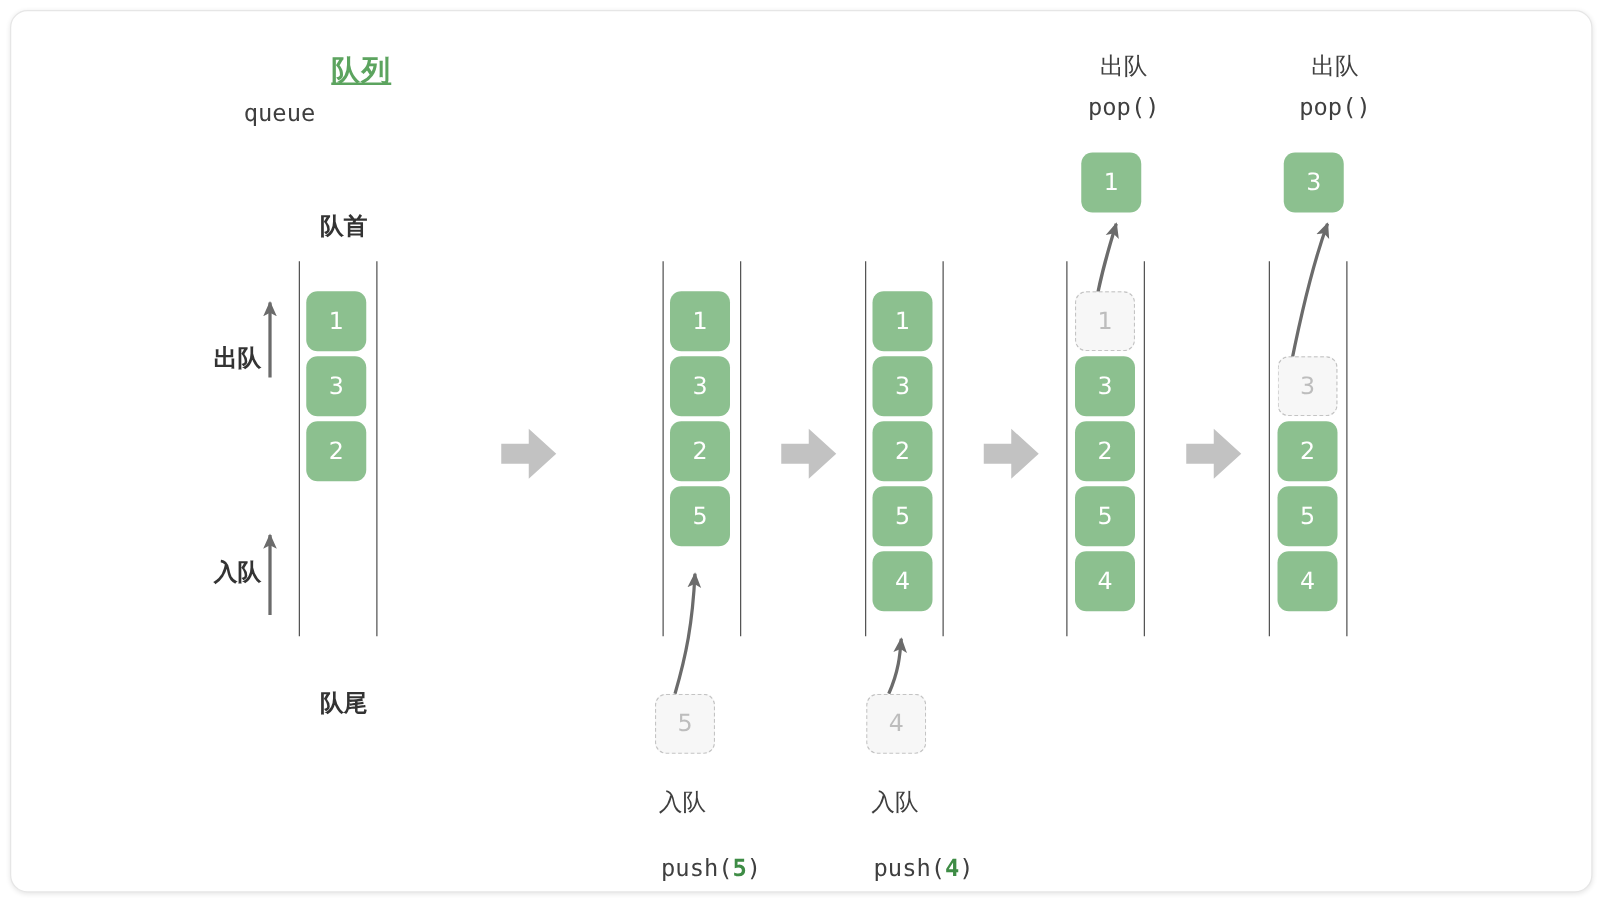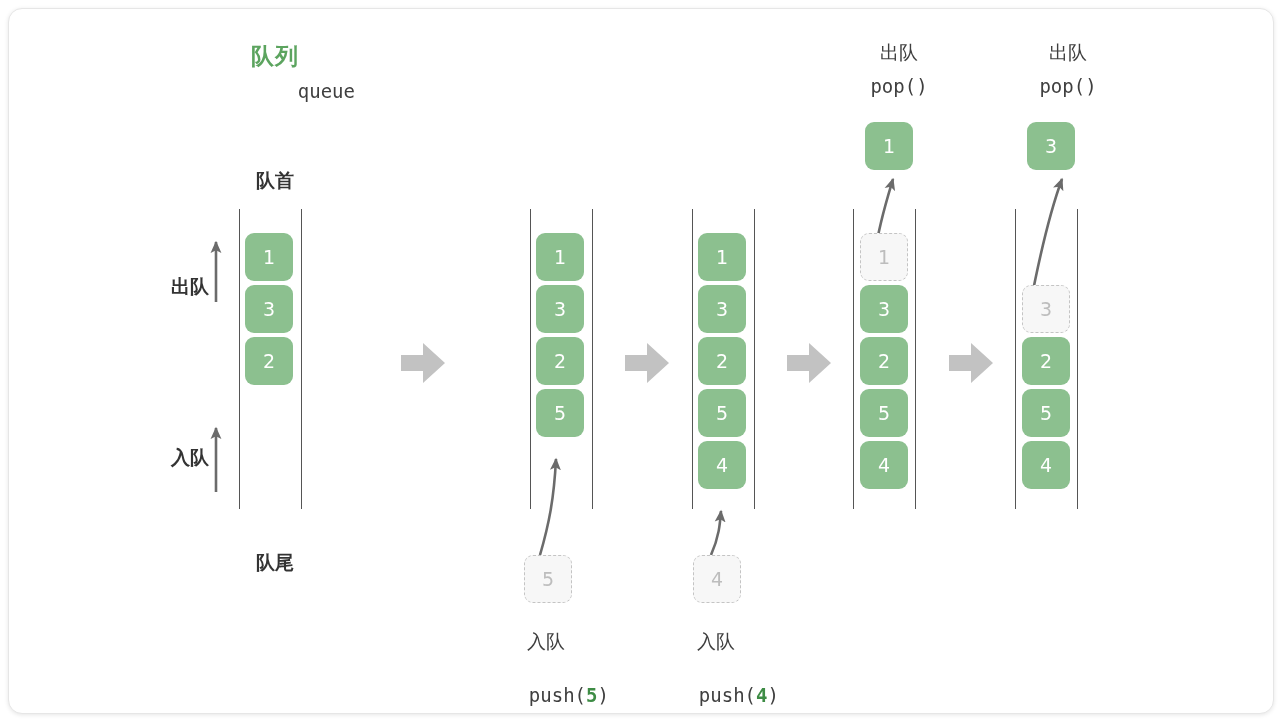--- a/index.html
+++ b/index.html
@@ -15,21 +15,21 @@
 
   .abs{position:absolute;}
 
   
   .title-cn{
     font-size:23px;font-weight:bold;color:#5ca45f;
     text-align:center;letter-spacing:1px;
     font-family:"DejaVu Sans",sans-serif;
   }
   .title-en{
-    font-size:19px;color:#3f3f3f;text-align:right;
+    font-size:19px;color:#3f3f3f;text-align:left;
     font-family:"DejaVu Sans Mono","Liberation Mono",monospace;
   }
   .lbl-bold{
     font-size:19px;font-weight:bold;color:#333333;
     text-align:center;font-family:"DejaVu Sans",sans-serif;
   }
   .op-cn{
     font-size:19px;color:#3f3f3f;text-align:center;
     font-family:"DejaVu Sans",sans-serif;
   }
@@ -65,21 +65,21 @@
   }
 
   svg.layer{position:absolute;left:0;top:0;width:1264px;height:704px;
             pointer-events:none;overflow:visible;}
 </style>
 </head>
 <body>
 
 <div id="frame">
 
-  <div class="abs title-cn" style="left:186px;top:32px;width:160px;">队列</div>
+  <div class="abs title-cn" style="left:200px;top:32px;width:160px;text-decoration:underline;">队列</div>
   <div class="abs title-en" style="left:186px;top:71px;width:160px;">queue</div>
 
   <div class="abs lbl-bold" style="left:186px;top:541px;width:160px;">队尾</div>
   <div class="abs lbl-bold" style="left:186px;top:159px;width:160px;">队首</div>
 
   <div class="abs lbl-bold" style="left:120px;top:265px;width:80px;text-align:right;">出队</div>
   <div class="abs lbl-bold" style="left:120px;top:436px;width:80px;text-align:right;">入队</div>
 
   <div class="abs op-cn" style="left:462px;top:620px;width:150px;">入队</div>
   <div class="abs op-code" style="left:462px;top:653px;width:150px;">

